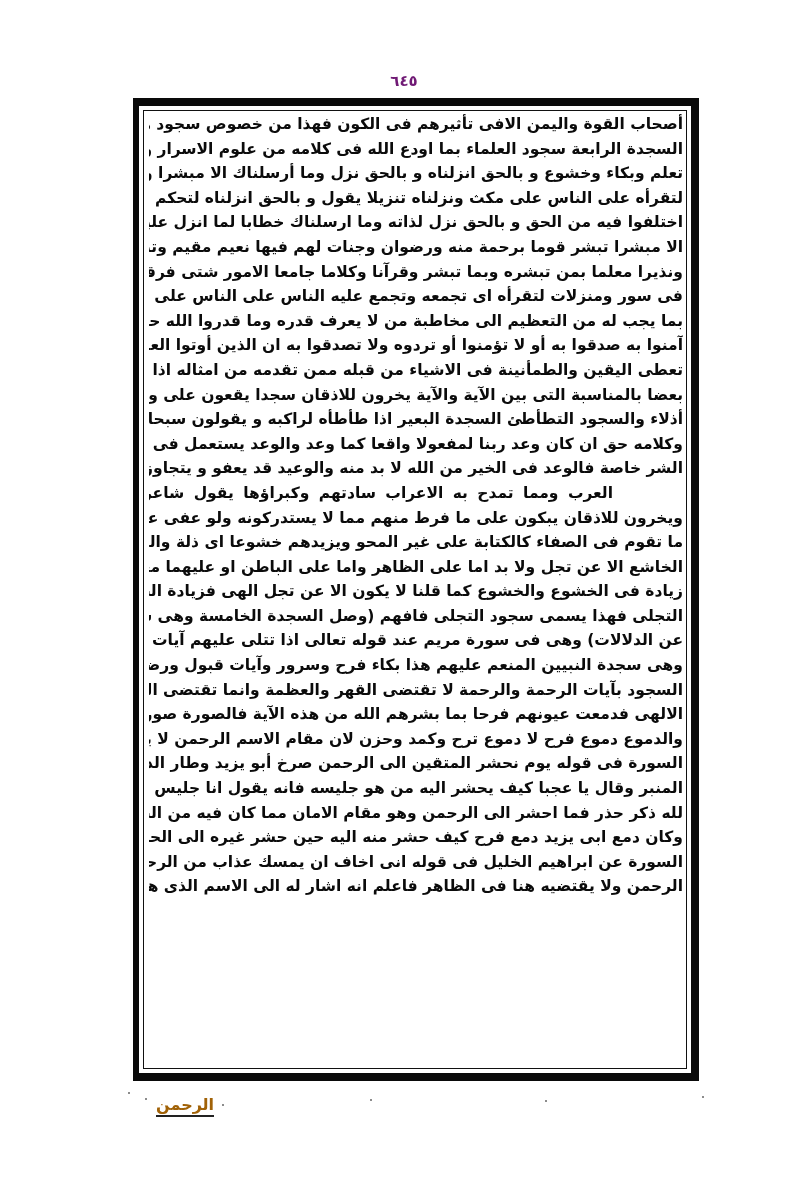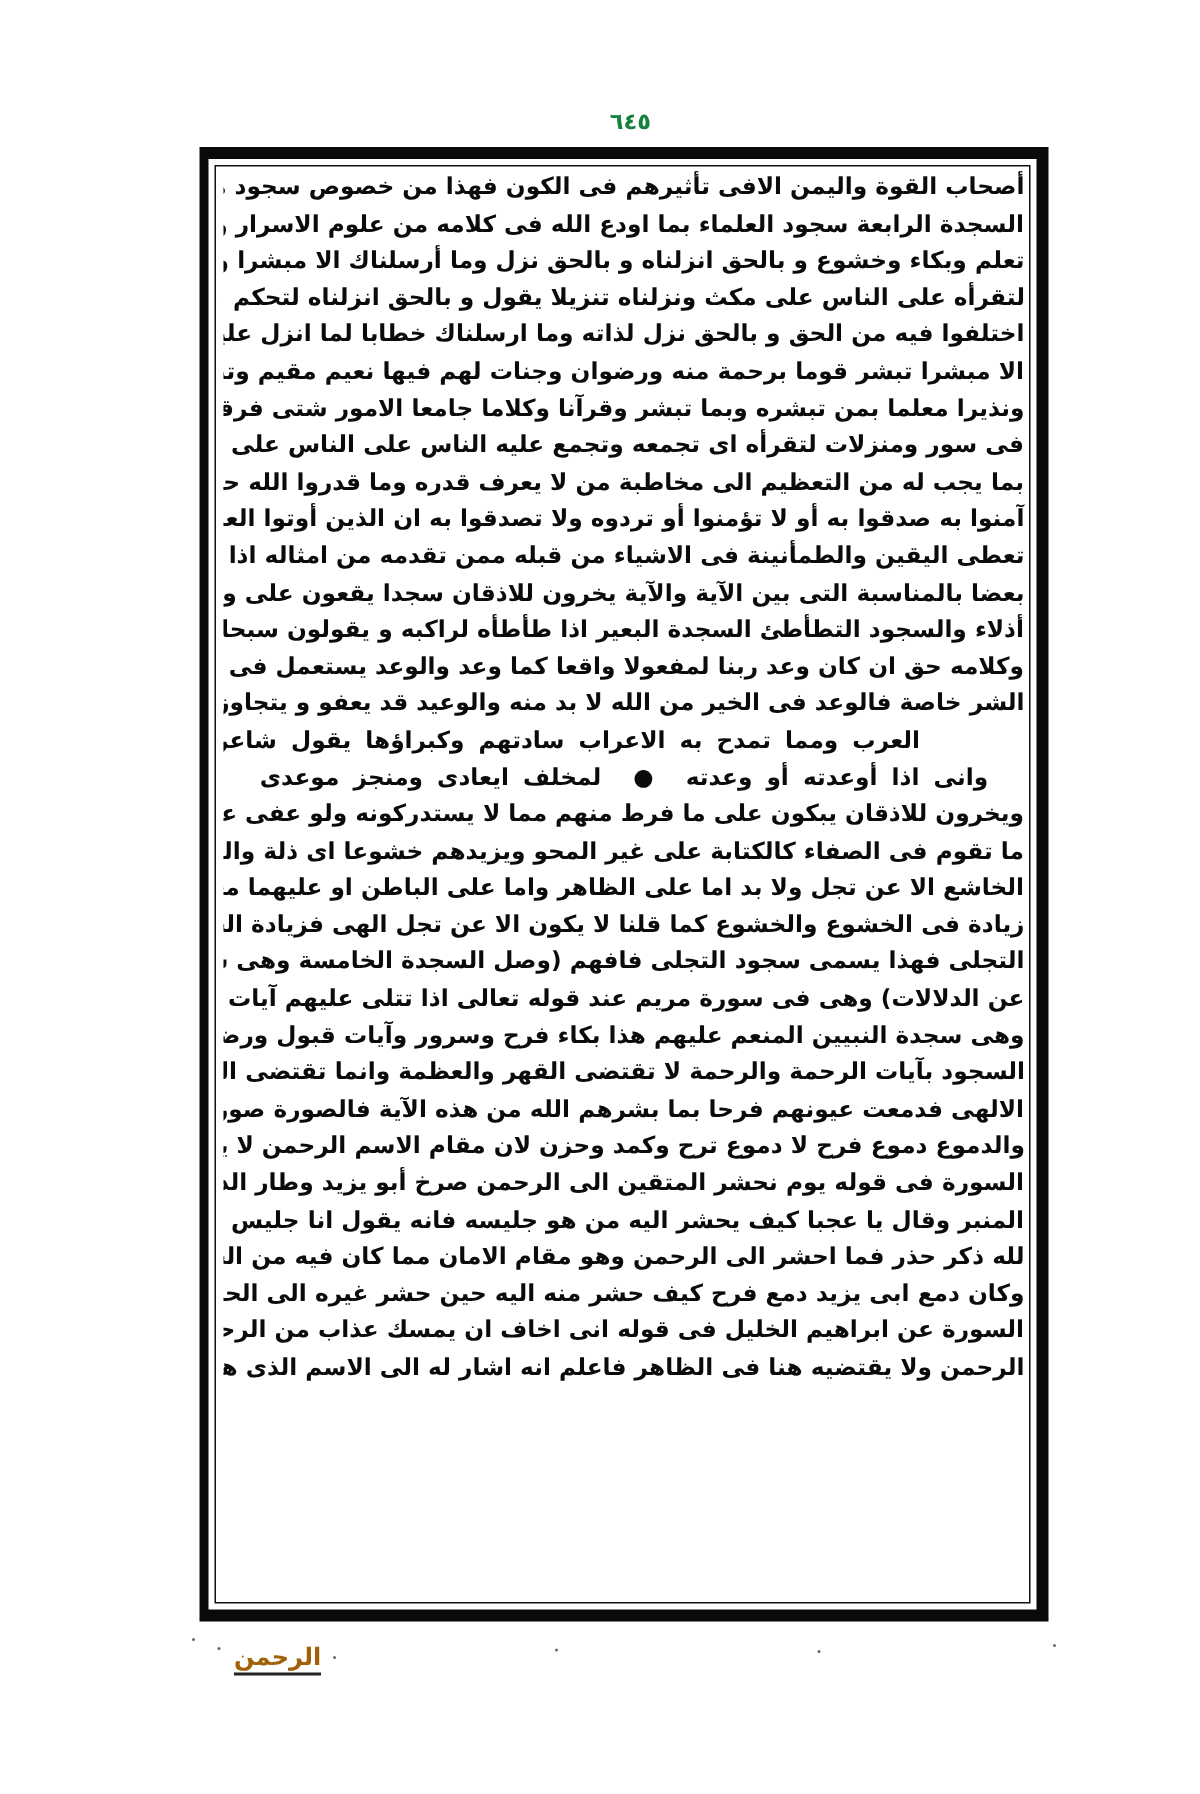--- a/index.html
+++ b/index.html
@@ -15,23 +15,23 @@
     font-family: "DejaVu Sans", sans-serif;
     color: #111;
   }
   .page-number {
     position: absolute;
     left: 374px;
     top: 72px;
     width: 60px;
     font-size: 15px;
     font-weight: bold;
-    color: #15803d;
+    color: #701a75;
     direction: rtl;
-    text-align: right;
+    text-align: center;
     font-family: "DejaVu Sans", sans-serif;
     letter-spacing: 1px;
   }
   .frame-outer {
     position: absolute;
     left: 133px;
     top: 98px;
     width: 566px;
     height: 983px;
     border-top: 8px solid #0a0a0a;
@@ -114,25 +114,20 @@
     <span class="line">ونذيرا معلما بمن تبشره وبما تبشر وقرآنا وكلاما جامعا الامور شتى فرقناه اى فصلناه آيات بينات</span>
     <span class="line">فى سور ومنزلات لتقرأه اى تجمعه وتجمع عليه الناس على الناس على مكث تؤدة مرتلا ونزلناه</span>
     <span class="line">بما يجب له من التعظيم الى مخاطبة من لا يعرف قدره وما قدروا الله حق قدره قل يا أيها النبى</span>
     <span class="line">آمنوا به صدقوا به أو لا تؤمنوا أو تردوه ولا تصدقوا به ان الذين أوتوا العلم اعطوا العلامات التى</span>
     <span class="line">تعطى اليقين والطمأنينة فى الاشياء من قبله ممن تقدمه من امثاله اذا يتلى تتبع آياته بعضها</span>
     <span class="line">بعضا بالمناسبة التى بين الآية والآية يخرون للاذقان سجدا يقعون على وجوههم مطأطئين</span>
     <span class="line">أذلاء والسجود التطأطئ السجدة البعير اذا طأطأه لراكبه و يقولون سبحان ربنا الى وعده صدق</span>
     <span class="line">وكلامه حق ان كان وعد ربنا لمفعولا واقعا كما وعد والوعد يستعمل فى الخير والشر والوعيد فى</span>
     <span class="line">الشر خاصة فالوعد فى الخير من الله لا بد منه والوعيد قد يعفو و يتجاوز فانه من صفة الكريم عند</span>
     <span class="line verse" style="text-align:right;text-align-last:right;padding-right:70px;">العرب ومما تمدح به الاعراب سادتهم وكبراؤها يقول شاعرهم</span>
-    <span class="line verse">
-      <span>وانى اذا أوعدته أو وعدته</span>
-      <span class="verse-sep">●</span>
-      <span>لمخلف ايعادى ومنجز موعدى</span>
-    </span>
     <span class="line">ويخرون للاذقان يبكون على ما فرط منهم مما لا يستدركونه ولو عفى عنه فالكتابة على المحو</span>
     <span class="line">ما تقوم فى الصفاء كالكتابة على غير المحو ويزيدهم خشوعا اى ذلة والخشوع لا يكون أبدا من</span>
     <span class="line">الخاشع الا عن تجل ولا بد اما على الظاهر واما على الباطن او عليهما معا فهذه السجدة سجدة</span>
     <span class="line">زيادة فى الخشوع والخشوع كما قلنا لا يكون الا عن تجل الهى فزيادة الخشوع دليل على زيادة</span>
     <span class="line">التجلى فهذا يسمى سجود التجلى فافهم (وصل السجدة الخامسة وهى سجود الانعام الرحمانى</span>
     <span class="line">عن الدلالات) وهى فى سورة مريم عند قوله تعالى اذا تتلى عليهم آيات الرحمن خروا سجدا وبكيا</span>
     <span class="line">وهى سجدة النبيين المنعم عليهم هذا بكاء فرح وسرور وآيات قبول ورضا فان الله قرن هذا</span>
     <span class="line">السجود بآيات الرحمة والرحمة لا تقتضى القهر والعظمة وانما تقتضى اللطف والعطف</span>
     <span class="line">الالهى فدمعت عيونهم فرحا بما بشرهم الله من هذه الآية فالصورة صورة بكاء لجريان الدموع</span>
     <span class="line">والدموع دموع فرح لا دموع ترح وكمد وحزن لان مقام الاسم الرحمن لا يقتضيه وفى هذه</span>

